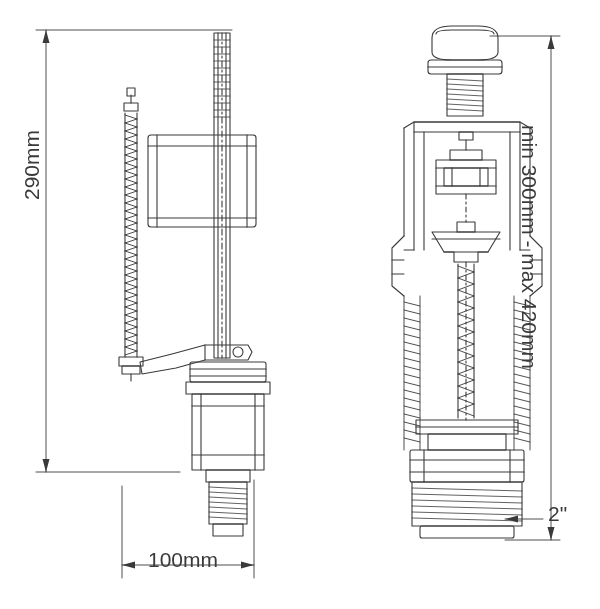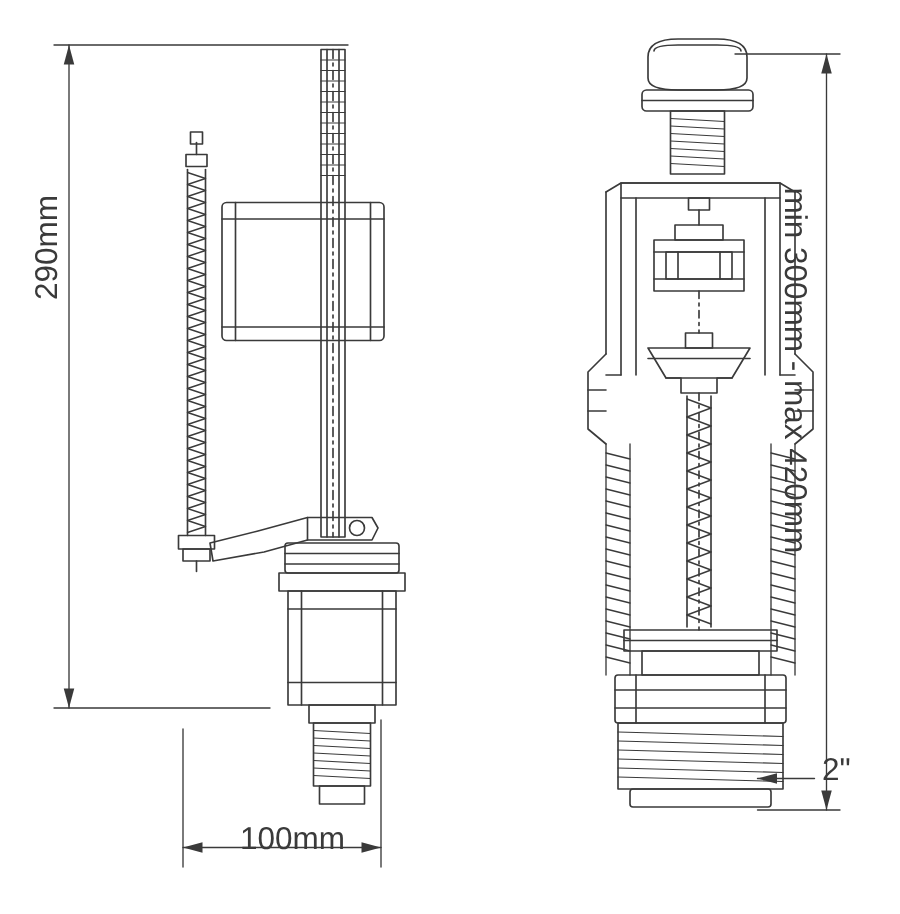--- a/index.html
+++ b/index.html
@@ -29,21 +29,21 @@
     white-space: nowrap;
   }
   #label-290 {
     left: 20px;
     top: 200px;
     font-size: 21px;
     transform: rotate(-90deg);
     transform-origin: left top;
   }
   #label-100 {
-    left: 160px;
+    left: 148px;
     top: 548px;
     font-size: 21px;
   }
   #label-min-max {
     left: 541px;
     top: 125px;
     font-size: 21px;
     transform: rotate(90deg);
     transform-origin: left top;
   }

